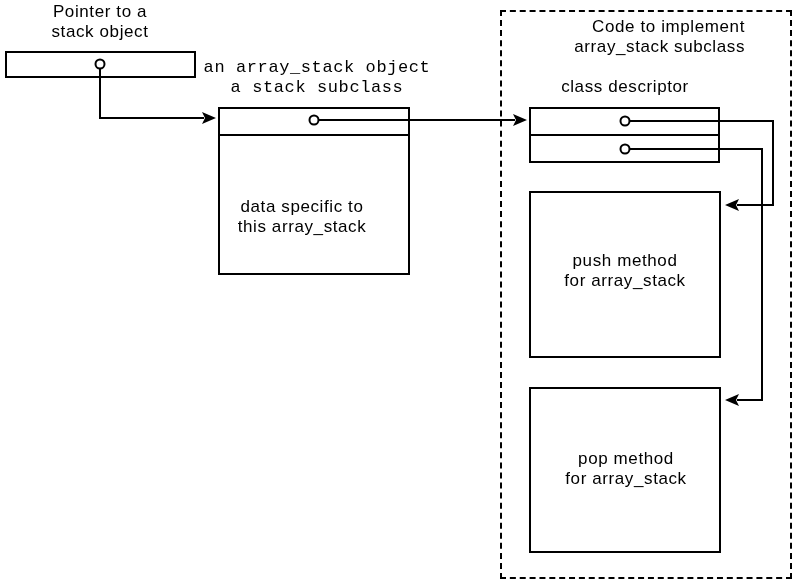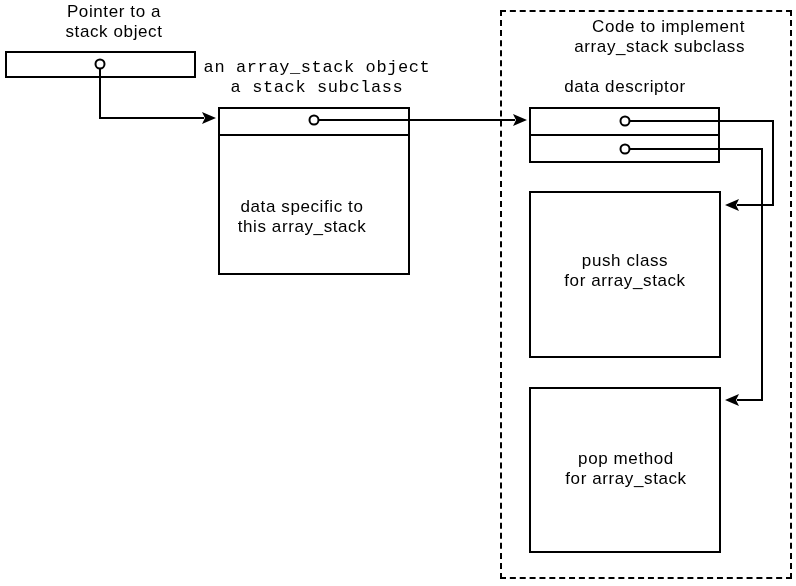--- a/index.html
+++ b/index.html
@@ -27,21 +27,21 @@
   }
   .row-divider { border-bottom: 2px solid #000000; height: 27px; }
   .row { height: 25px; }
   #pointer-box   { left: 5px;   top: 51px;  width: 191px; height: 27px; }
   #array-box     { left: 218px; top: 107px; width: 192px; height: 168px; }
   #dashed-region { left: 500px; top: 10px;  width: 292px; height: 569px;
                    border: 2px dashed #000000; background: transparent; }
   #descriptor-box{ left: 529px; top: 107px; width: 191px; height: 56px; }
   #push-box      { left: 529px; top: 191px; width: 192px; height: 167px; }
   #pop-box       { left: 529px; top: 387px; width: 192px; height: 166px; }
-  #pointer-label        { left: 24px;  top: 2px;   width: 180px; text-align: center; }
+  #pointer-label        { left: 10px;  top: 2px;   width: 180px; text-align: center; }
   #array-label          { left: 202px; top: 58px;  width: 230px; font-family: Liberation Mono, monospace; }
   #array-content-label  { left: 220px; top: 197px; width: 164px; }
   #code-region-label    { left: 505px; top: 17px;  width: 240px; text-align: right; }
   #descriptor-label     { left: 505px; top: 77px;  width: 240px; }
   #push-label           { left: 529px; top: 251px; width: 192px; }
   #pop-label            { left: 529px; top: 449px; width: 194px; }
   #connector-layer {
     position: absolute; left: 0; top: 0;
     width: 796px; height: 586px;
     pointer-events: none;
@@ -52,39 +52,39 @@
 </style>
 </head>
 <body>
 
 <div class="label" id="pointer-label">Pointer to a
 stack object</div>
 <div class="label" id="array-label">an array_stack object
 a stack subclass</div>
 <div class="label" id="code-region-label">Code to implement
 array_stack subclass</div>
-<div class="label" id="descriptor-label">data descriptor</div>
+<div class="label" id="descriptor-label">class descriptor</div>
 
 <div class="box" id="pointer-box"></div>
 
 <div class="box" id="array-box">
   <div class="row-divider"></div>
 </div>
 <div class="label" id="array-content-label">data specific to
 this array_stack</div>
 
 <div class="box" id="dashed-region"></div>
 
 <div class="box" id="descriptor-box">
   <div class="row-divider"></div>
   <div class="row"></div>
 </div>
 
 <div class="box" id="push-box"></div>
-<div class="label" id="push-label">push class
+<div class="label" id="push-label">push method
 for array_stack</div>
 
 <div class="box" id="pop-box"></div>
 <div class="label" id="pop-label">pop method
 for array_stack</div>
 
 <svg id="connector-layer" viewBox="0 0 796 586" xmlns="http://www.w3.org/2000/svg">
 
   <g>
     <polyline class="wire" points="100,68 100,118 204,118"></polyline>

